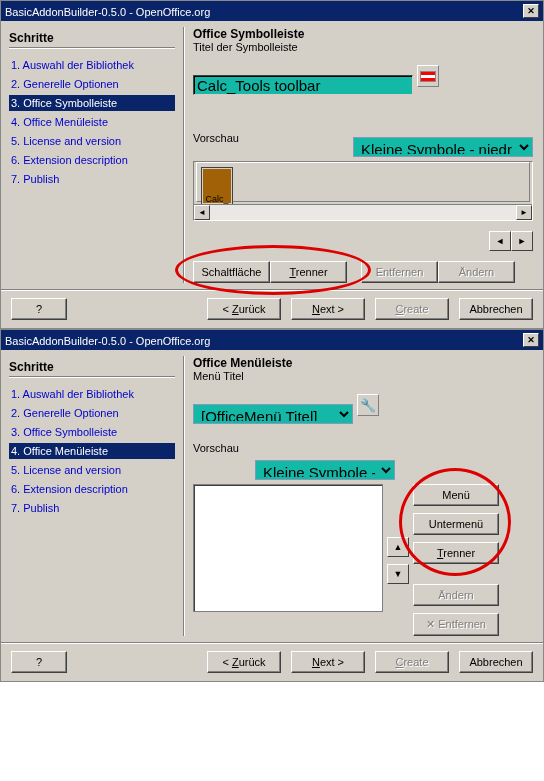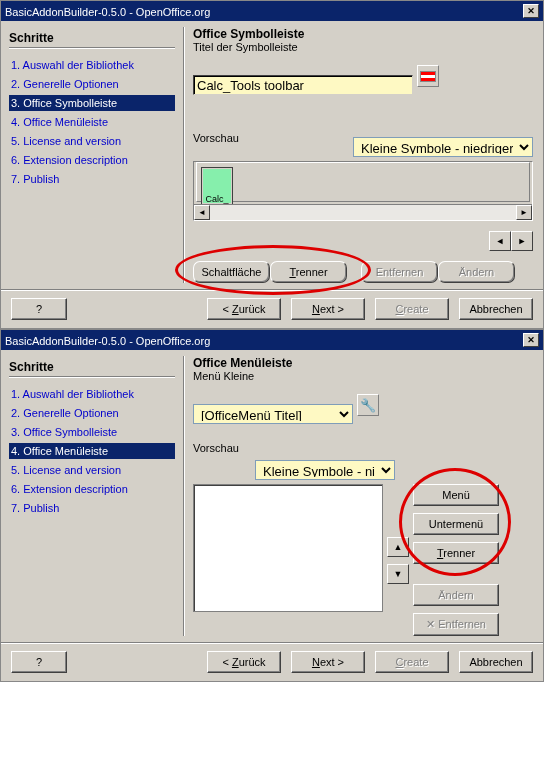--- a/index.html
+++ b/index.html
@@ -14,47 +14,47 @@
   .sidebar hr { border: none; border-top: 1px solid #808080; border-bottom: 1px solid #fff; margin: 2px 0 8px 0; }
   .step { padding: 2px 2px; margin: 3px 0; color: #0000cc; cursor: pointer; }
   .step.active { background: #0a246a; color: #fff; }
   .vdiv { width: 2px; border-left: 1px solid #808080; border-right: 1px solid #fff; margin: 6px 0; }
   .main { flex: 1; padding: 6px 10px 6px 8px; }
   .main-title { font-weight: bold; font-size: 12px; }
   .main-desc { margin: 4px 0 18px 24px; }
   .field-label { color: #000; margin-bottom: 4px; }
   .row { display: flex; align-items: center; gap: 4px; }
   input[type="text"], select {
-    font-family: Arial; font-size: 13px; background: #fef9c3; border: 1px solid #808080;
+    font-family: Arial; font-size: 15px; background: #14b8a6; border: 1px solid #808080;
     border-top-color: #404040; border-left-color: #404040; border-right-color: #d4d0c8; border-bottom-color: #d4d0c8;
     box-shadow: inset 1px 1px 0 #000; padding: 2px 3px; height: 20px; margin-top: 18px;
   }
   select { height: 20px; box-shadow: none; border: 1px solid #7f9db9; }
   .iconbtn { width: 22px; height: 22px; border: 1px solid #fff; border-right-color: #808080; border-bottom-color: #808080; background: #d4d0c8; display: inline-flex; align-items: center; justify-content: center; cursor: pointer; }
   .btn {
     background: #d4d0c8; border: 1px solid #fff; border-right-color: #404040; border-bottom-color: #404040;
     box-shadow: inset -1px -1px 0 #808080; padding: 4px 0; font-size: 11px; font-family: Arial;
     cursor: pointer; text-align: center; min-width: 74px; display: inline-block;
   }
   .btn.disabled { color: #808080; text-shadow: 1px 1px 0 #fff; cursor: default; }
   .preview-box {
     border: 1px solid #808080; border-top-color: #808080; border-left-color: #808080;
     border-right-color: #fff; border-bottom-color: #fff; background: #d4d0c8;
   }
   .toolbar-preview { height: 60px; position: relative; }
   .toolbar-preview-inner { position: absolute; left: 2px; right: 2px; top: 0; bottom: 18px; display: flex; padding: 4px; gap: 2px; border: 1px solid #fff; border-right-color: #808080; border-bottom-color: #808080; }
-  .toolbar-item { width: 32px; height: 38px; border: 1px solid #404040; background: #86efac; font-size: 9px; text-align: center; padding-top: 26px; overflow: hidden; box-shadow: inset 0 0 0 1px #d4d0c8; }
+  .toolbar-item { width: 32px; height: 38px; border: 1px solid #404040; background: #a16207; font-size: 9px; text-align: center; padding-top: 26px; overflow: hidden; box-shadow: inset 0 0 0 1px #d4d0c8; }
   .scrollbar-h { position: absolute; left: 0; right: 0; bottom: 0; height: 16px; background: #d4d0c8; display: flex; border-top: 1px solid #808080; }
   .sb-btn { width: 16px; height: 15px; background: #d4d0c8; border: 1px solid #fff; border-right-color: #404040; border-bottom-color: #404040; display: flex; align-items: center; justify-content: center; font-size: 8px; color: #000; }
   .sb-track { flex: 1; background: repeating-conic-gradient(#d4d0c8 0% 25%, #fff 0% 50%) 50% / 2px 2px; }
   .footer { display: flex; gap: 10px; padding: 8px 10px; border-top: 1px solid #808080; box-shadow: inset 0 1px 0 #fff; }
   .footer .spacer { flex: 1; }
   .footer .btn { min-width: 74px; }
   .btn-row { display: flex; gap: 0; margin-top: 10px; }
-  .btn-row .btn { min-width: 77px; border-radius: 7px; }
+  .btn-row .btn { min-width: 77px; }
   .red-ellipse { position: absolute; border: 3px solid #d00; border-radius: 50%; pointer-events: none; }
   .stack { display: flex; flex-direction: column; gap: 7px; }
   .listbox { background: #fff; border: 1px solid #808080; box-shadow: inset 1px 1px 0 #404040; height: 128px; }
   .flag { width: 16px; height: 11px; display: inline-block; background: linear-gradient(to bottom, #f00 33%, #fff 33% 66%, #f00 66%); border: 1px solid #888; }
   .gear { font-size: 13px; }
   .smallbtn { width: 22px; height: 20px; border: 1px solid #fff; border-right-color: #404040; border-bottom-color: #404040; background: #d4d0c8; display: inline-flex; align-items: center; justify-content: center; font-size: 9px; cursor: pointer; }
   .btn u { text-decoration: underline; }
 </style>
 </head>
 <body>
@@ -144,21 +144,21 @@
       <div class="step">3. Office Symbolleiste</div>
       <div class="step active">4. Office Menüleiste</div>
       <div class="step">5. License and version</div>
       <div class="step">6. Extension description</div>
       <div class="step">7. Publish</div>
     </div>
     <div class="vdiv"></div>
     <div class="main" style="position:relative;">
       <div class="main-title">Office Menüleiste</div>
 
-      <div class="field-label">Menü Kleine</div>
+      <div class="field-label">Menü Titel</div>
       <div class="row">
         <select style="width:160px">
           <option>[OfficeMenü Titel]</option>
         </select>
         <span class="iconbtn">
             <span class="gear">🔧</span>
           </span>
       </div>
 
       <div class="row" style="margin-top:18px; align-items:flex-start; gap:6px;">

